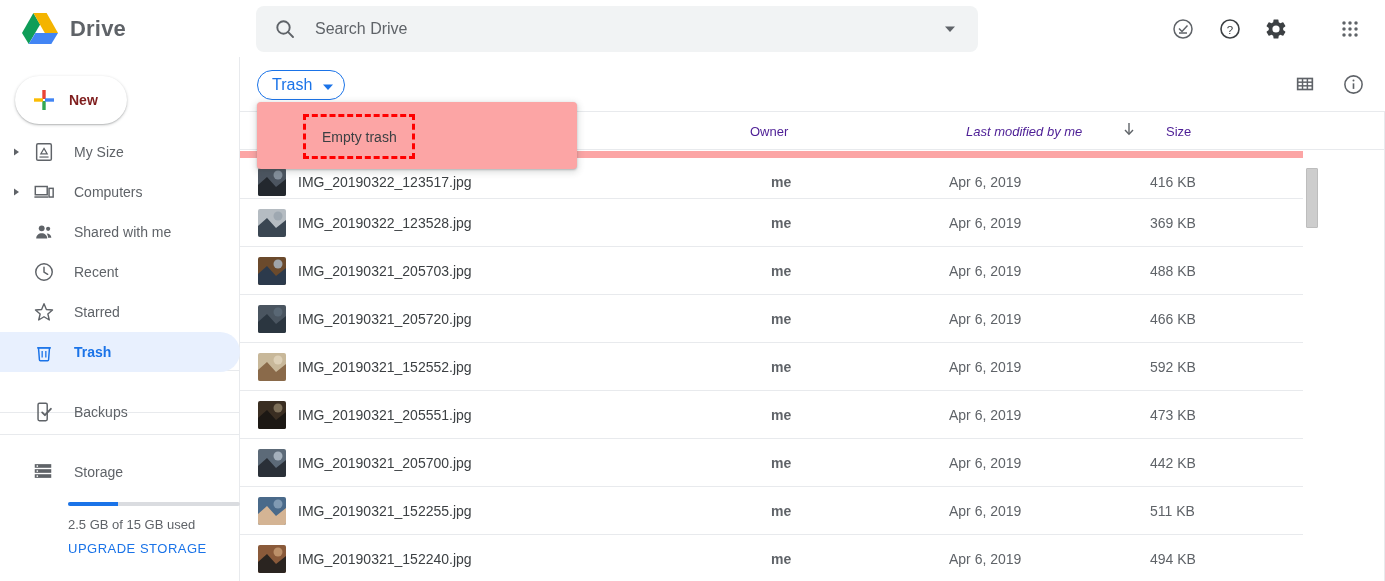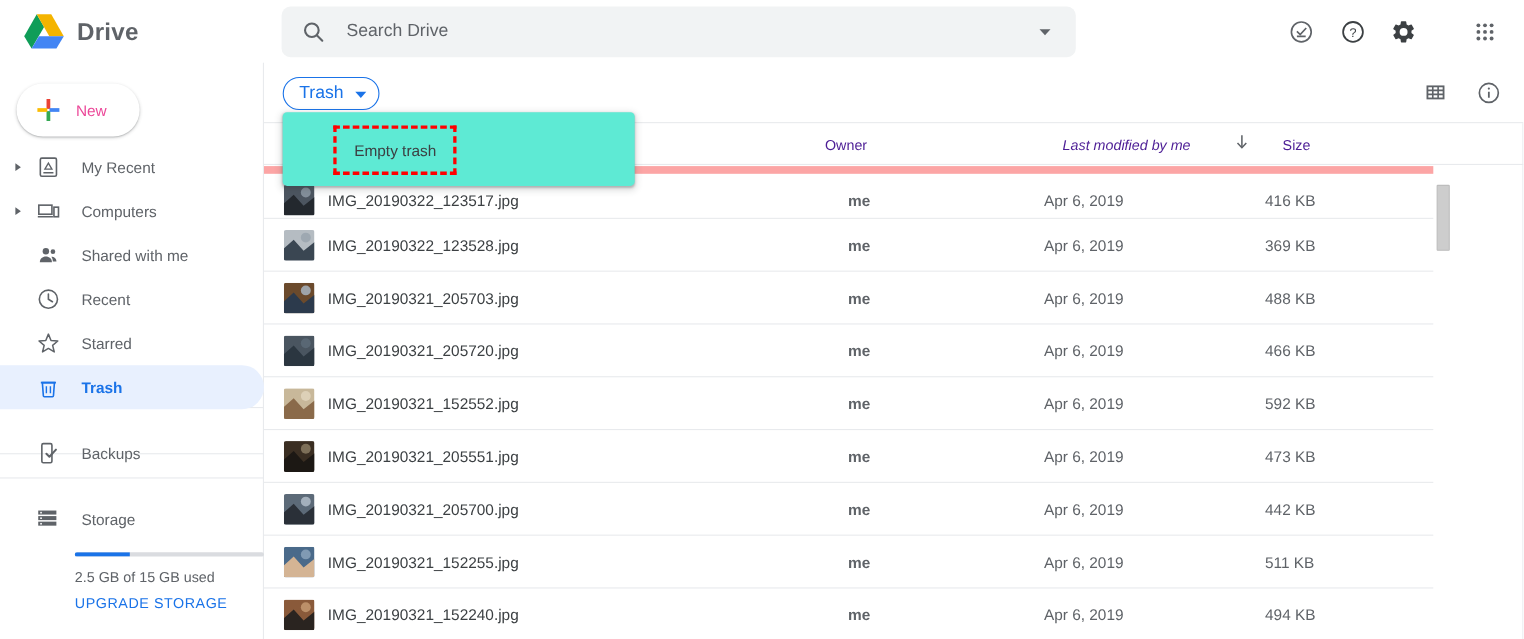--- a/index.html
+++ b/index.html
@@ -56,21 +56,21 @@
     position: absolute; left: 0; top: 57px; width: 240px; height: 524px;
     background: #fff; border-right: 1px solid #e8eaed;
   }
   #new-button {
     position: absolute; left: 15px; top: 19px; width: 112px; height: 48px;
     background: #fff; border-radius: 24px; display: flex; align-items: center;
     box-shadow: 0 1px 3px rgba(60,64,67,.3), 0 1px 1px rgba(60,64,67,.15);
     cursor: pointer;
   }
   #new-plus { width: 24px; height: 24px; margin-left: 17px; }
-  #new-label { font-size: 14px; color: #ec4899; margin-left: 13px; font-weight: 400; }
+  #new-label { font-size: 14px; color: #7f1d1d; margin-left: 13px; font-weight: 700; }
 
   .nav-list { position: absolute; top: 75px; left: 0; width: 240px; }
   .nav-item {
     position: relative; height: 40px; display: flex; align-items: center;
     border-radius: 0 20px 20px 0; cursor: pointer;
   }
   .nav-item.active { background: #e8f0fe; }
   .nav-arrow {
     width: 24px; height: 40px; display: flex; align-items: center;
     justify-content: center; margin-left: 4px; flex: 0 0 auto;
@@ -127,21 +127,21 @@
   }
   .ct-icon {
     width: 40px; height: 40px; display: flex; align-items: center;
     justify-content: center; cursor: pointer;
   }
   #icon-grid-view { margin-right: 8px; }
 
   
   #trash-menu {
     position: absolute; left: 17px; top: 45px; width: 320px; height: 67px;
-    background: #5eead4; border-radius: 4px;
+    background: #fca5a5; border-radius: 4px;
     box-shadow: 0 2px 6px 2px rgba(60,64,67,.15), 0 1px 2px rgba(60,64,67,.3);
     z-index: 50;
   }
   #empty-trash-item {
     position: absolute; left: 46px; top: 12px; width: 112px; height: 45px;
     display: flex; align-items: center; cursor: pointer;
   }
   #empty-trash-label { font-size: 14px; color: #3c4043; padding-left: 19px; }
   #empty-trash-highlight {
     position: absolute; left: 46px; top: 12px; width: 112px; height: 45px;
@@ -288,21 +288,21 @@
               <polygon points="3,1.5 8,5 3,8.5" fill="#5f6368"></polygon>
             </svg>
         </span>
         <span class="nav-icon">
           <svg width="22" height="22" viewBox="0 0 24 24">
             <rect x="4" y="3" width="16" height="18" rx="1.5" fill="none" stroke="#5f6368" stroke-width="1.6"></rect>
             <path d="M12 8 L15.5 14 L8.5 14 Z" fill="none" stroke="#5f6368" stroke-width="1.3"></path>
             <line x1="7" y1="17.5" x2="17" y2="17.5" stroke="#5f6368" stroke-width="1.3"></line>
           </svg>
         </span>
-        <span class="nav-label">My Recent</span>
+        <span class="nav-label">My Size</span>
       </div>
 
       <div class="nav-item">
         <span class="nav-arrow">
           <svg width="10" height="10" viewBox="0 0 10 10">
               <polygon points="3,1.5 8,5 3,8.5" fill="#5f6368"></polygon>
             </svg>
         </span>
         <span class="nav-icon">
           <svg width="22" height="22" viewBox="0 0 24 24">

